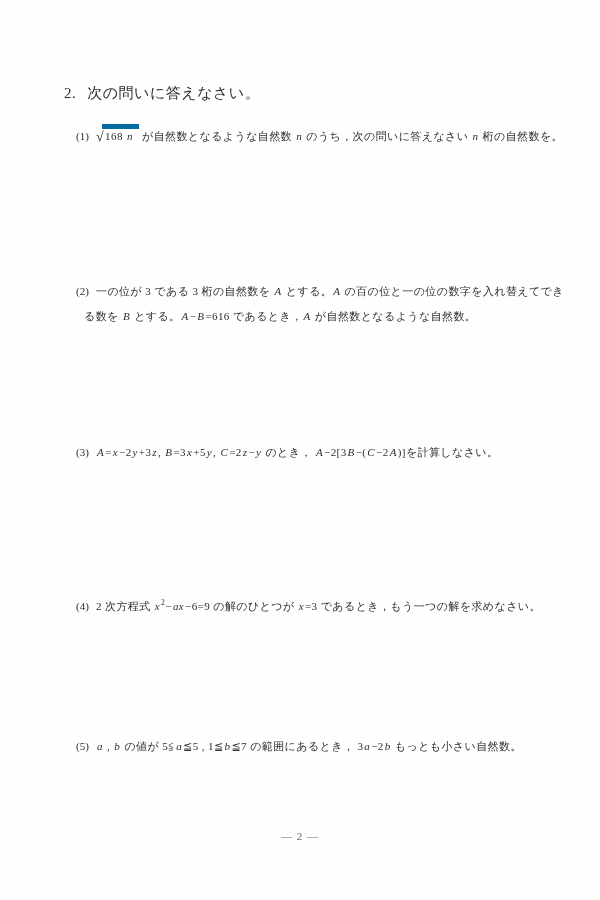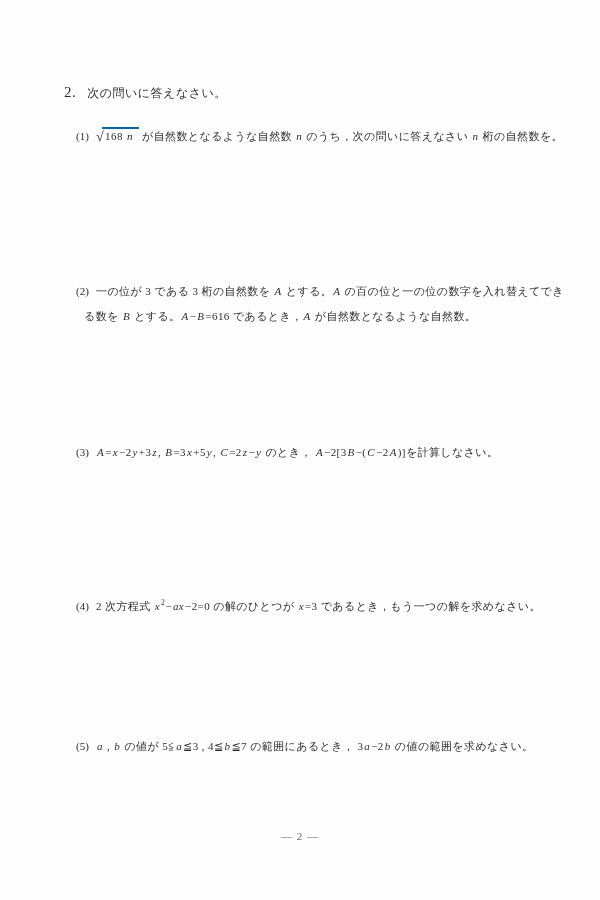--- a/index.html
+++ b/index.html
@@ -13,21 +13,21 @@
     color:#2e2e2e;
   }
   .header{
     position:absolute;top:84px;left:64px;right:20px;
     display:flex;align-items:baseline;
   }
   .problem-number{
     font-size:15px;letter-spacing:.5px;
   }
   .problem-prompt{
-    font-size:12px;margin-left:11px;letter-spacing:.5px;
+    font-size:15px;margin-left:11px;letter-spacing:.5px;
   }
   .question{
     position:absolute;left:0;right:14px;
   }
   .q1{top:124px;} .q2{top:279px;} .q3{top:440px;} .q4{top:594px;} .q5{top:734px;}
   .q-label{
     position:absolute;left:76px;top:0;
     font-size:11px;line-height:25px;
   }
   .q-content{
@@ -48,21 +48,21 @@
     line-height:0;
   }
   .sqrt{display:inline-block;white-space:nowrap;text-indent:0;}
   .sqrt .radical{
     font-size:14px;
     margin-right:-2px;
     vertical-align:-1px;
   }
   .sqrt .radicand{
     display:inline-block;
-    border-top:2px solid #0369a1;
+    border-top:5px solid #0369a1;
     line-height:1.15;
     padding:1px 5px 0 3px;
     text-indent:0;
     text-align:right;
   }
   .footer{
     position:absolute;top:826px;left:0;width:100%;
     text-align:center;
   }
   .footer span{
@@ -89,25 +89,25 @@
     <div class="q-content"><span>一の位が 3 である 3 桁の自然数を </span><span class="math">A</span><span> とする。</span><span class="math">A</span><span> の百の位と一の位の数字を入れ替えてでき</span><br><span>る数を </span><span class="math">B</span><span> とする。</span><span class="math">A</span><span>−</span><span class="math">B</span><span>=616 であるとき，</span><span class="math">A</span><span> が自然数となるような自然数。</span></div>
   </div>
 
   <div class="question q3">
     <span class="q-label">(3)</span>
     <div class="q-content"><span class="math">A</span><span>=</span><span class="math">x</span><span>−2</span><span class="math">y</span><span>+3</span><span class="math">z</span><span>, </span><span class="math">B</span><span>=3</span><span class="math">x</span><span>+5</span><span class="math">y</span><span>, </span><span class="math">C</span><span>=2</span><span class="math">z</span><span>−</span><span class="math">y</span><span> のとき， </span><span class="math">A</span><span>−2[3</span><span class="math">B</span><span>−(</span><span class="math">C</span><span>−2</span><span class="math">A</span><span>)]を計算しなさい。</span></div>
   </div>
 
   <div class="question q4">
     <span class="q-label">(4)</span>
-    <div class="q-content"><span>2 次方程式 </span><span class="math">x</span><sup class="sup">2</sup><span>−</span><span class="math">ax</span><span>−2=0 の解のひとつが </span><span class="math">x</span><span>=3 であるとき，もう一つの解を求めなさい。</span></div>
+    <div class="q-content"><span>2 次方程式 </span><span class="math">x</span><sup class="sup">2</sup><span>−</span><span class="math">ax</span><span>−6=9 の解のひとつが </span><span class="math">x</span><span>=3 であるとき，もう一つの解を求めなさい。</span></div>
   </div>
 
   <div class="question q5">
     <span class="q-label">(5)</span>
-    <div class="q-content"><span class="math">a</span><span> , </span><span class="math">b</span><span> の値が 5≦</span><span class="math">a</span><span>≦3 , 4≦</span><span class="math">b</span><span>≦7 の範囲にあるとき， 3</span><span class="math">a</span><span>−2</span><span class="math">b</span><span> の値の範囲を求めなさい。</span></div>
+    <div class="q-content"><span class="math">a</span><span> , </span><span class="math">b</span><span> の値が 5≦</span><span class="math">a</span><span>≦5 , 1≦</span><span class="math">b</span><span>≦7 の範囲にあるとき， 3</span><span class="math">a</span><span>−2</span><span class="math">b</span><span> もっとも小さい自然数。</span></div>
   </div>
 
   <div class="footer">
     <span>— 2 —</span>
   </div>
 
 </div>
 
 </body></html>

